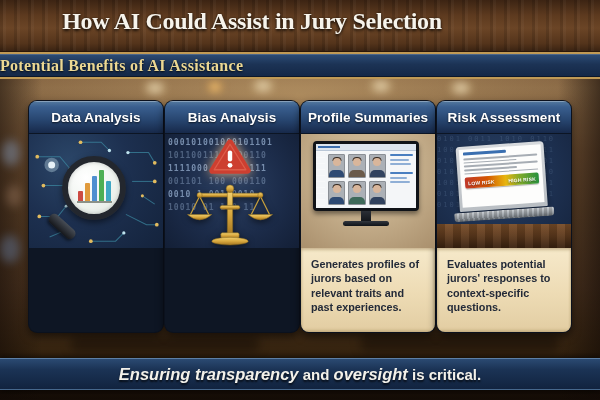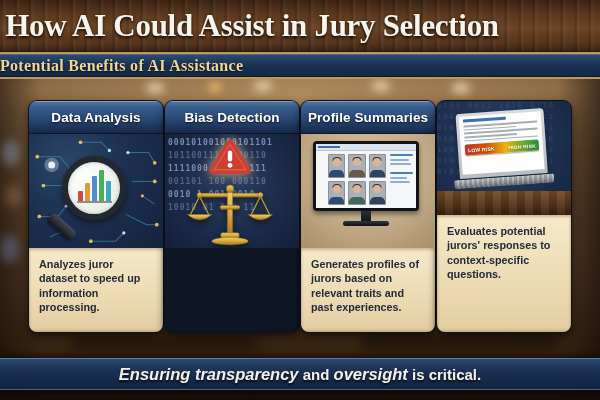--- a/index.html
+++ b/index.html
@@ -21,21 +21,21 @@
   .bench-shadow { position:absolute; background:rgba(24,14,8,.55); filter:blur(5px); border-radius:8px; }
   .figure-blob { position:absolute; border-radius:50%; filter:blur(5px); opacity:.55; }
 
   .wood-top { position:absolute; left:0; top:0; width:600px; height:52px;
     background:
       repeating-linear-gradient(90deg, rgba(0,0,0,.12) 0 3px, rgba(255,255,255,.03) 3px 6px, rgba(0,0,0,0) 6px 14px),
       linear-gradient(180deg, #3c2413 0%, #5d3a1f 30%, #6b4526 55%, #54341b 85%, #3a2312 100%);
     border-bottom:1px solid #2a1709; }
 
   .main-title { position:absolute; left:0; top:8px; width:504px; text-align:center;
-    font-family:"Liberation Serif", serif; font-weight:bold; font-size:31px; letter-spacing:-.3px;
+    font-family:"Liberation Serif", serif; font-weight:bold; font-size:24px; letter-spacing:-.3px;
     color:#f7f4ec; text-shadow:0 2px 3px rgba(0,0,0,.75), 0 0 2px rgba(0,0,0,.5); }
 
   .subtitle-band { position:absolute; left:0; top:52px; width:600px; height:27px;
     background:linear-gradient(180deg, #2c4d77 0%, #1c3355 45%, #132746 100%);
     border-top:2px solid #c09a55; border-bottom:2px solid #c09a55;
     box-shadow:inset 0 1px 0 rgba(255,255,255,.15), inset 0 -1px 0 rgba(0,0,0,.4);
     display:flex; align-items:center; justify-content:flex-start; }
   .subtitle-text { font-family:"Liberation Serif", serif; font-size:16px; font-weight:bold;
     color:#ecd893; text-shadow:0 1px 2px rgba(0,0,0,.8); letter-spacing:.3px; }
 
@@ -204,28 +204,25 @@
               <span style="height:30%; background:#cc4b43;"></span>
               <span style="height:55%; background:#e09a3c;"></span>
               <span style="height:78%; background:#4f8fd0;"></span>
               <span style="height:97%; background:#4daf54;"></span>
               <span style="height:62%; background:#3fa7c4;"></span>
             </div>
           </div>
           <div class="handle"></div>
         </div>
       </div>
-      <div class="card-body">
-        <p class="card-desc">Analyzes juror dataset to speed up information processing.</p>
-      </div>
     </div>
 
     <div class="card">
       <div class="card-header">
-        <span class="card-title">Bias Detection</span>
+        <span class="card-title">Bias Analysis</span>
       </div>
       <div class="card-image img-bias">
         <div class="binary-col">
           <div>000101001000101101</div>
           <div>101100111 1000110</div>
           <div>1111000 011000111</div>
           <div>001101 100 000110</div>
           <div>0010 1 001 0010</div>
           <div>10010 01 100 11</div>
         </div>
@@ -323,20 +320,23 @@
           <div class="stand"></div>
           <div class="base"></div>
         </div>
       </div>
       <div class="card-body">
         <p class="card-desc">Generates profiles of jurors based on relevant traits and past experiences.</p>
       </div>
     </div>
 
     <div class="card">
+      <div class="card-header">
+        <span class="card-title">Risk Assessment</span>
+      </div>
       <div class="card-image img-risk">
         <div class="risk-binary">0101 0011 1010 0110 1001 0101 1100 0011 0101 1010 0110 1001 0101 0011 1010 0110 1001 0101 1100 0011 0101 1010 0110 1001 0101 0011 1010</div>
         <div class="desk"></div>
         <div class="laptop">
           <div class="lap-screen">
             <div class="doc">
               <div class="doc-title"></div>
               <i></i>
               <i class="short"></i>
               <i></i>

